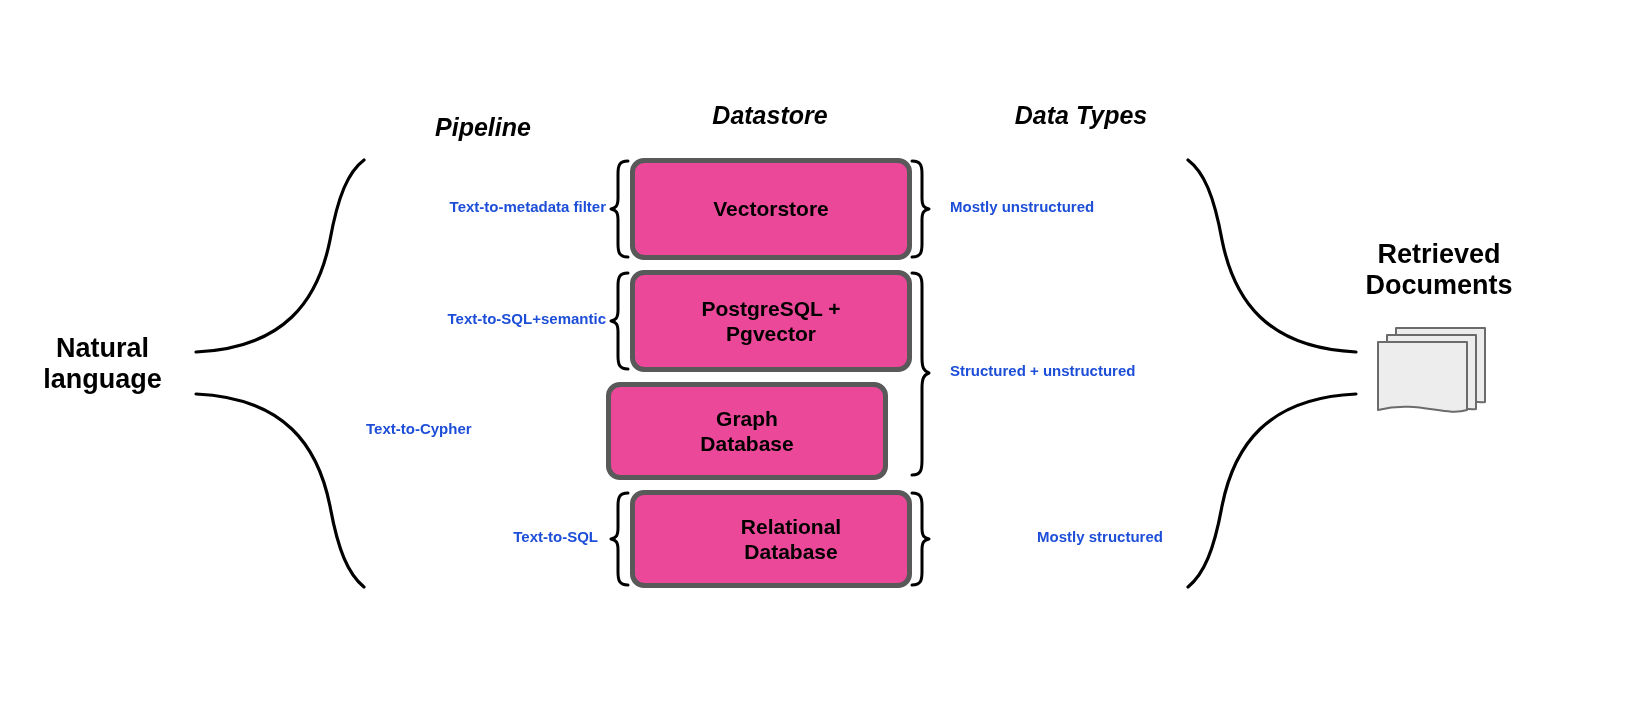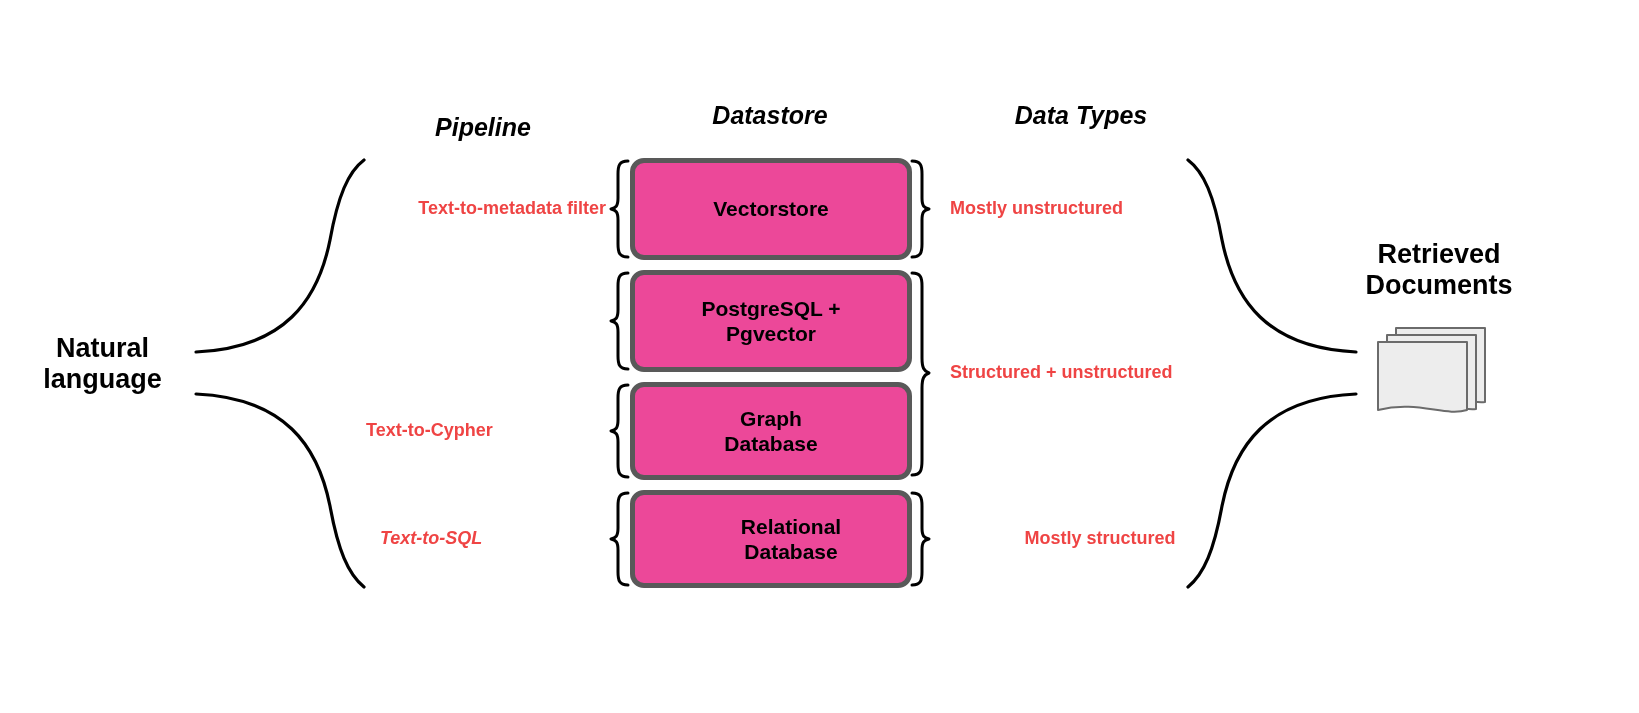--- a/index.html
+++ b/index.html
@@ -23,22 +23,22 @@
   .col-header {
     font-weight: bold;
     font-size: 25px;
     color: #000000;
     text-align: center;
     white-space: nowrap;
     font-style: italic;
   }
   .side-label {
     font-weight: bold;
-    font-size: 18px;
-    color: #ef4444;
+    font-size: 15px;
+    color: #1d4ed8;
     white-space: nowrap;
     line-height: 1.15;
   }
   .endpoint-label {
     font-weight: bold;
     font-size: 27px;
     color: #000000;
     text-align: center;
     line-height: 1.15;
     white-space: nowrap;
@@ -133,36 +133,37 @@
   </div>
 
   <div class="abs side-label" style="left:366px; top:198px; width:240px; text-align:right;">Text-to-metadata filter</div>
 
   <div class="abs ds-box" style="left:630px; top:158px; width:282px; height:102px;">
     <span class="box-label">Vectorstore</span>
   </div>
 
   <div class="abs side-label" style="left:950px; top:198px; width:300px; text-align:left;">Mostly unstructured</div>
 
+  <div class="abs side-label" style="left:356px; top:310px; width:250px; text-align:right;">Text-to-SQL+semantic</div>
 
   <div class="abs ds-box" style="left:630px; top:270px; width:282px; height:102px;">
     <span class="box-label">PostgreSQL +
 Pgvector</span>
   </div>
 
   <div class="abs side-label" style="left:366px; top:420px; width:240px; text-align:left;">Text-to-Cypher</div>
 
-  <div class="abs ds-box" style="left:630px; top:382px; width:282px; height:98px;">
+  <div class="abs ds-box" style="left:606px; top:382px; width:282px; height:98px;">
     <span class="box-label">Graph
 Database</span>
   </div>
 
   <div class="abs side-label" style="left:950px; top:362px; width:330px; text-align:left;">Structured + unstructured</div>
 
-  <div class="abs side-label" style="left:380px; top:528px; width:240px; text-align:left;font-style:italic;">Text-to-SQL</div>
+  <div class="abs side-label" style="left:358px; top:528px; width:240px; text-align:right;">Text-to-SQL</div>
 
   <div class="abs ds-box" style="left:630px; top:490px; width:282px; height:98px;padding-left:40px;">
     <span class="box-label">Relational
 Database</span>
   </div>
 
   <div class="abs side-label" style="left:950px; top:528px; width:300px; text-align:center;">Mostly structured</div>
 
 </div>
 

